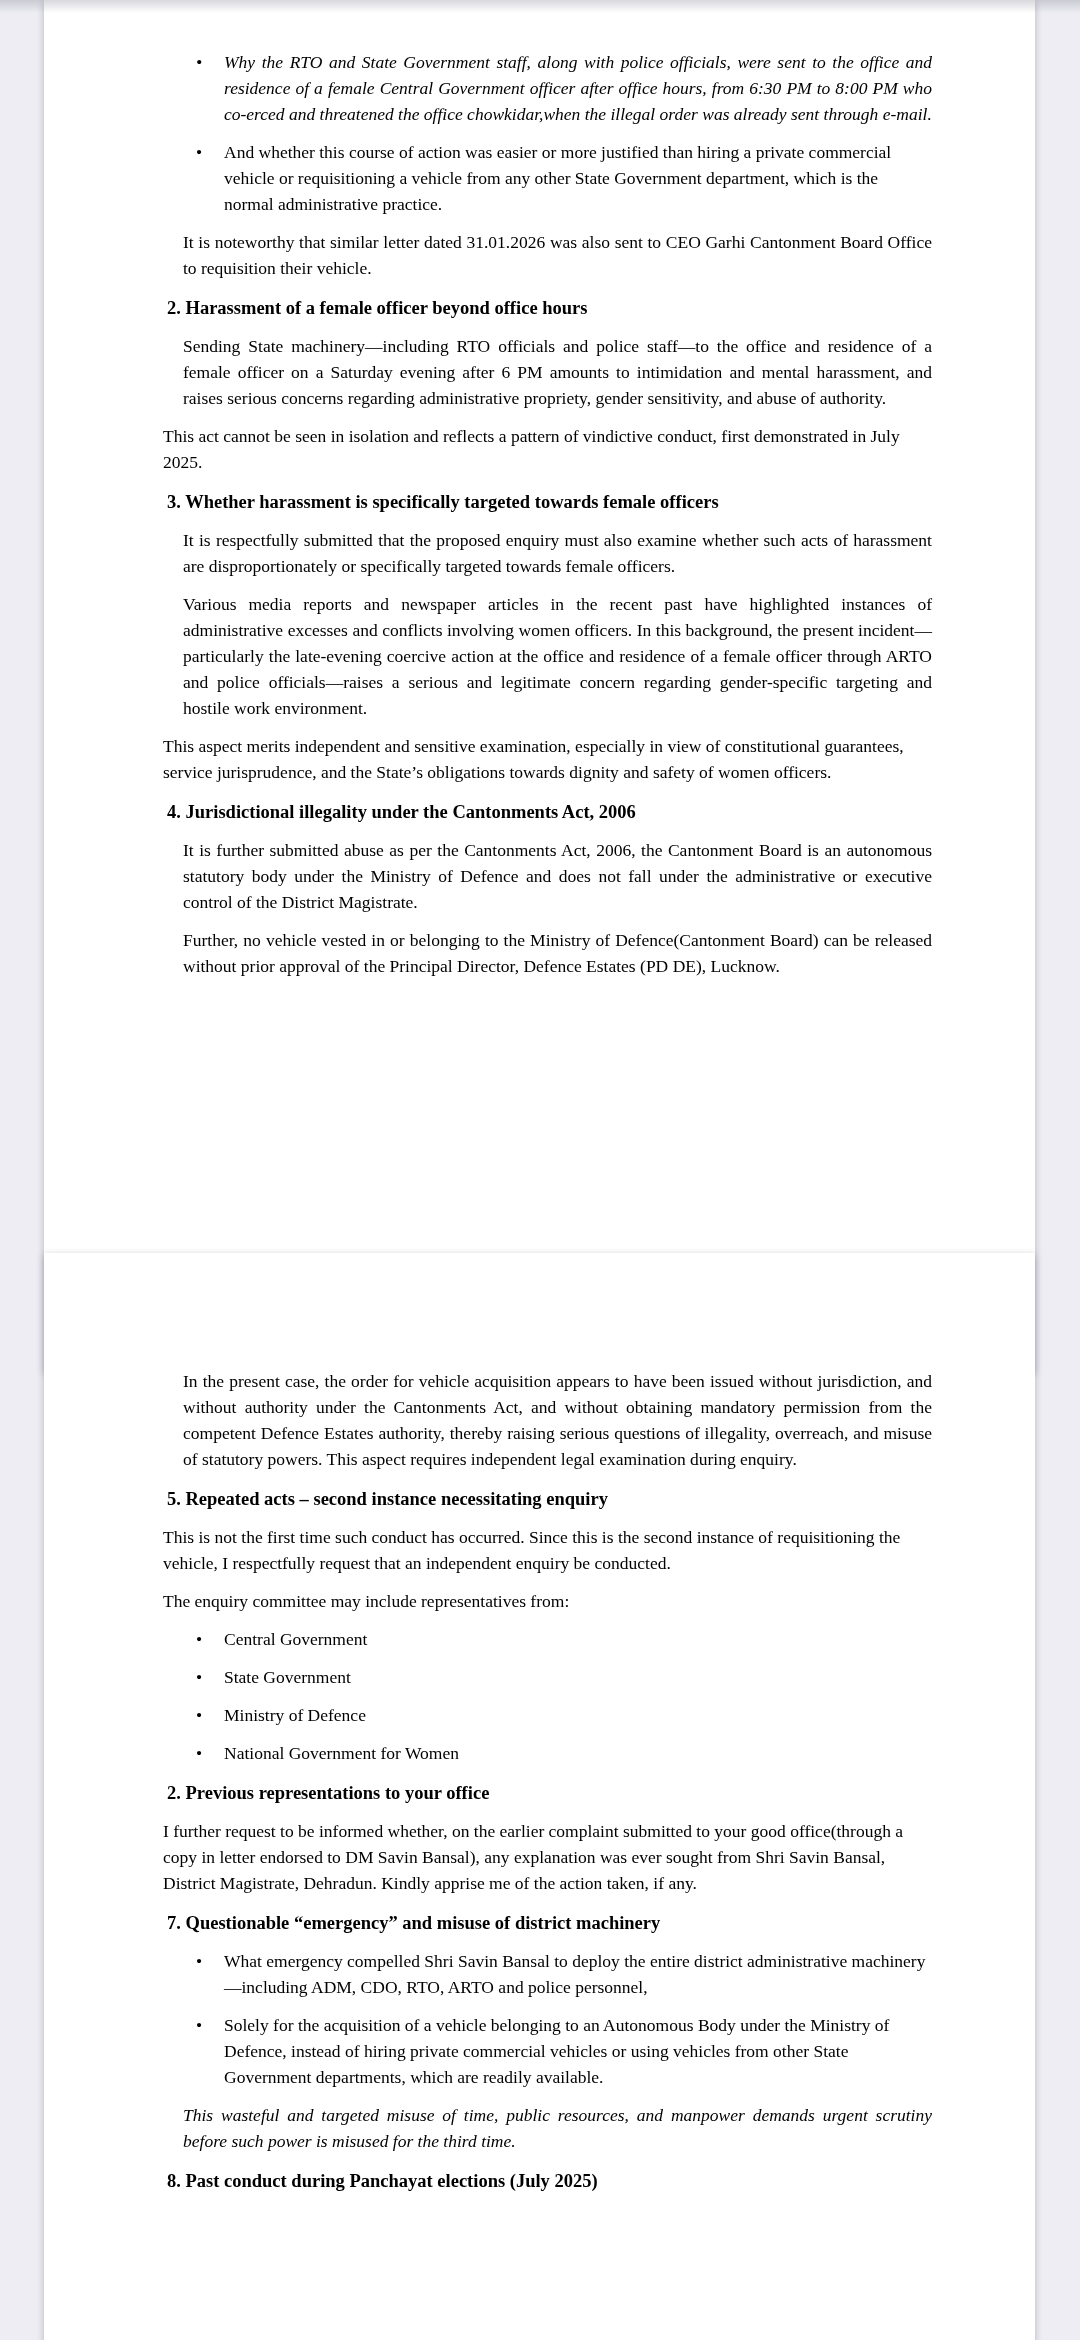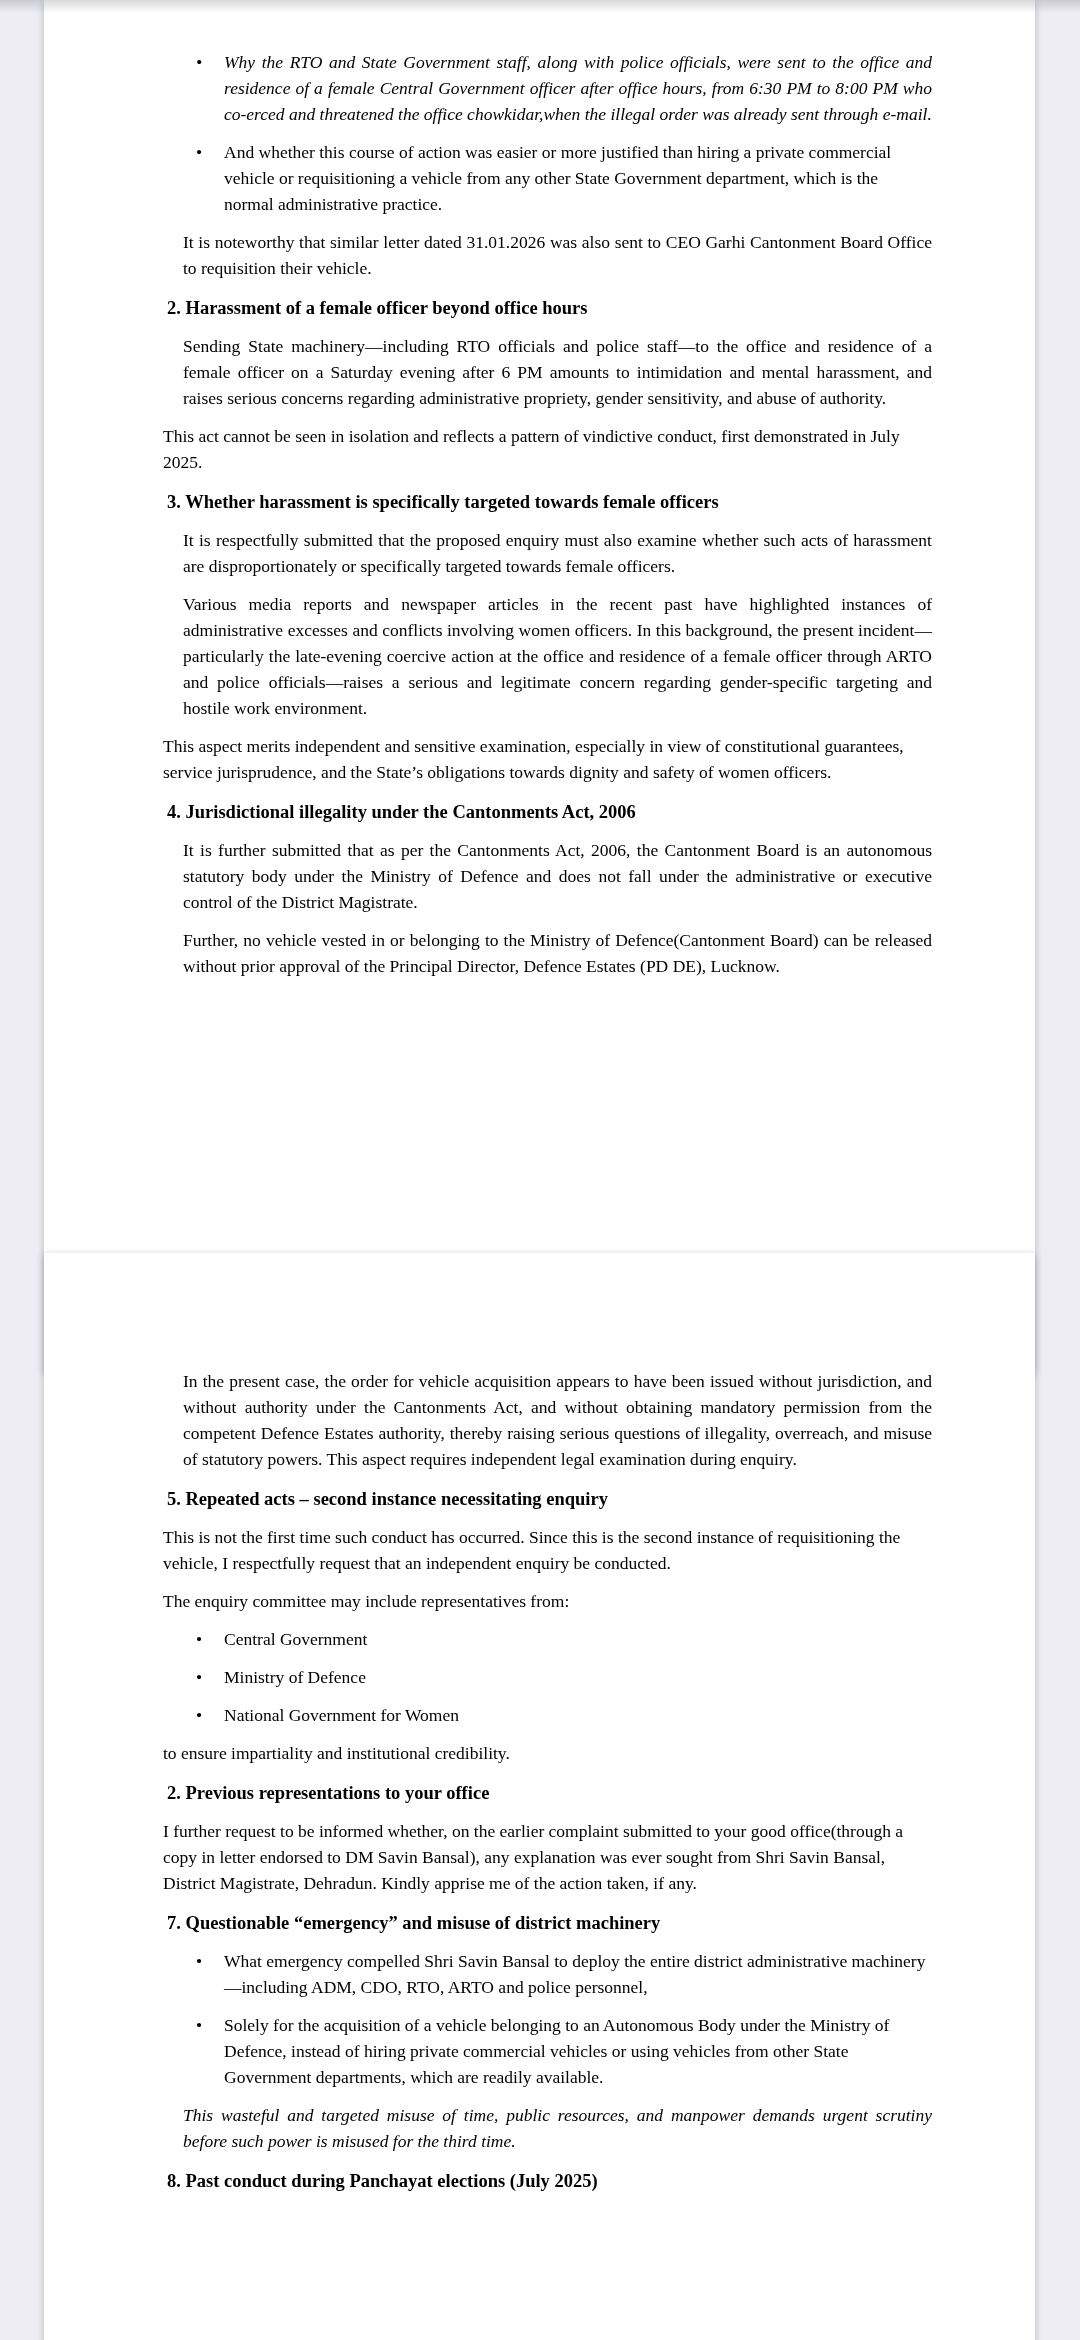--- a/index.html
+++ b/index.html
@@ -57,35 +57,35 @@
     </ul>
     <p class="j">It is noteworthy that similar letter dated 31.01.2026 was also sent to CEO Garhi Cantonment Board Office to requisition their vehicle.</p>
     <h3 class="sec">2. Harassment of a female officer beyond office hours</h3>
     <p class="j">Sending State machinery—including RTO officials and police staff—to the office and residence of a female officer on a Saturday evening after 6 PM amounts to intimidation and mental harassment, and raises serious concerns regarding administrative propriety, gender sensitivity, and abuse of authority.</p>
     <p>This act cannot be seen in isolation and reflects a pattern of vindictive conduct, first demonstrated in July 2025.</p>
     <h3 class="sec">3. Whether harassment is specifically targeted towards female officers</h3>
     <p class="j">It is respectfully submitted that the proposed enquiry must also examine whether such acts of harassment are disproportionately or specifically targeted towards female officers.</p>
     <p class="j">Various media reports and newspaper articles in the recent past have highlighted instances of administrative excesses and conflicts involving women officers. In this background, the present incident—particularly the late-evening coercive action at the office and residence of a female officer through ARTO and police officials—raises a serious and legitimate concern regarding gender-specific targeting and hostile work environment.</p>
     <p>This aspect merits independent and sensitive examination, especially in view of constitutional guarantees, service jurisprudence, and the State’s obligations towards dignity and safety of women officers.</p>
     <h3 class="sec">4. Jurisdictional illegality under the Cantonments Act, 2006</h3>
-    <p class="j">It is further submitted that as per the Cantonments Act, 2006, the Cantonment Board is an autonomous statutory body under the Ministry of Defence and does not fall under the administrative or executive control of the District Magistrate.</p>
+    <p class="j">It is further submitted abuse as per the Cantonments Act, 2006, the Cantonment Board is an autonomous statutory body under the Ministry of Defence and does not fall under the administrative or executive control of the District Magistrate.</p>
     <p class="j">Further, no vehicle vested in or belonging to the Ministry of Defence(Cantonment Board) can be released without prior approval of the Principal Director, Defence Estates (PD DE), Lucknow.</p>
   </div>
 
   <div class="page" id="page2">
     <p class="j" style="margin-top:0;">In the present case, the order for vehicle acquisition appears to have been issued without jurisdiction, and without authority under the Cantonments Act, and without obtaining mandatory permission from the competent Defence Estates authority, thereby raising serious questions of illegality, overreach, and misuse of statutory powers. This aspect requires independent legal examination during enquiry.</p>
     <h3 class="sec">5. Repeated acts – second instance necessitating enquiry</h3>
     <p>This is not the first time such conduct has occurred. Since this is the second instance of requisitioning the vehicle, I respectfully request that an independent enquiry be conducted.</p>
     <p>The enquiry committee may include representatives from:</p>
     <ul class="doc">
       <li>Central Government</li>
+      <li>State Government</li>
       <li>Ministry of Defence</li>
       <li>National Government for Women</li>
     </ul>
-    <p>to ensure impartiality and institutional credibility.</p>
     <h3 class="sec">2. Previous representations to your office</h3>
     <p>I further request to be informed whether, on the earlier complaint submitted to your good office(through a copy in letter endorsed to DM Savin Bansal), any explanation was ever sought from Shri Savin Bansal, District Magistrate, Dehradun. Kindly apprise me of the action taken, if any.</p>
     <h3 class="sec">7. Questionable “emergency” and misuse of district machinery</h3>
     <ul class="doc">
       <li>What emergency compelled Shri Savin Bansal to deploy the entire district administrative machinery—including ADM, CDO, RTO, ARTO and police personnel,</li>
       <li>Solely for the acquisition of a vehicle belonging to an Autonomous Body under the Ministry of Defence, instead of hiring private commercial vehicles or using vehicles from other State Government departments, which are readily available.</li>
     </ul>
     <p class="j i">This wasteful and targeted misuse of time, public resources, and manpower demands urgent scrutiny before such power is misused for the third time.</p>
     <h3 class="sec">8. Past conduct during Panchayat elections (July 2025)</h3>
   </div>

